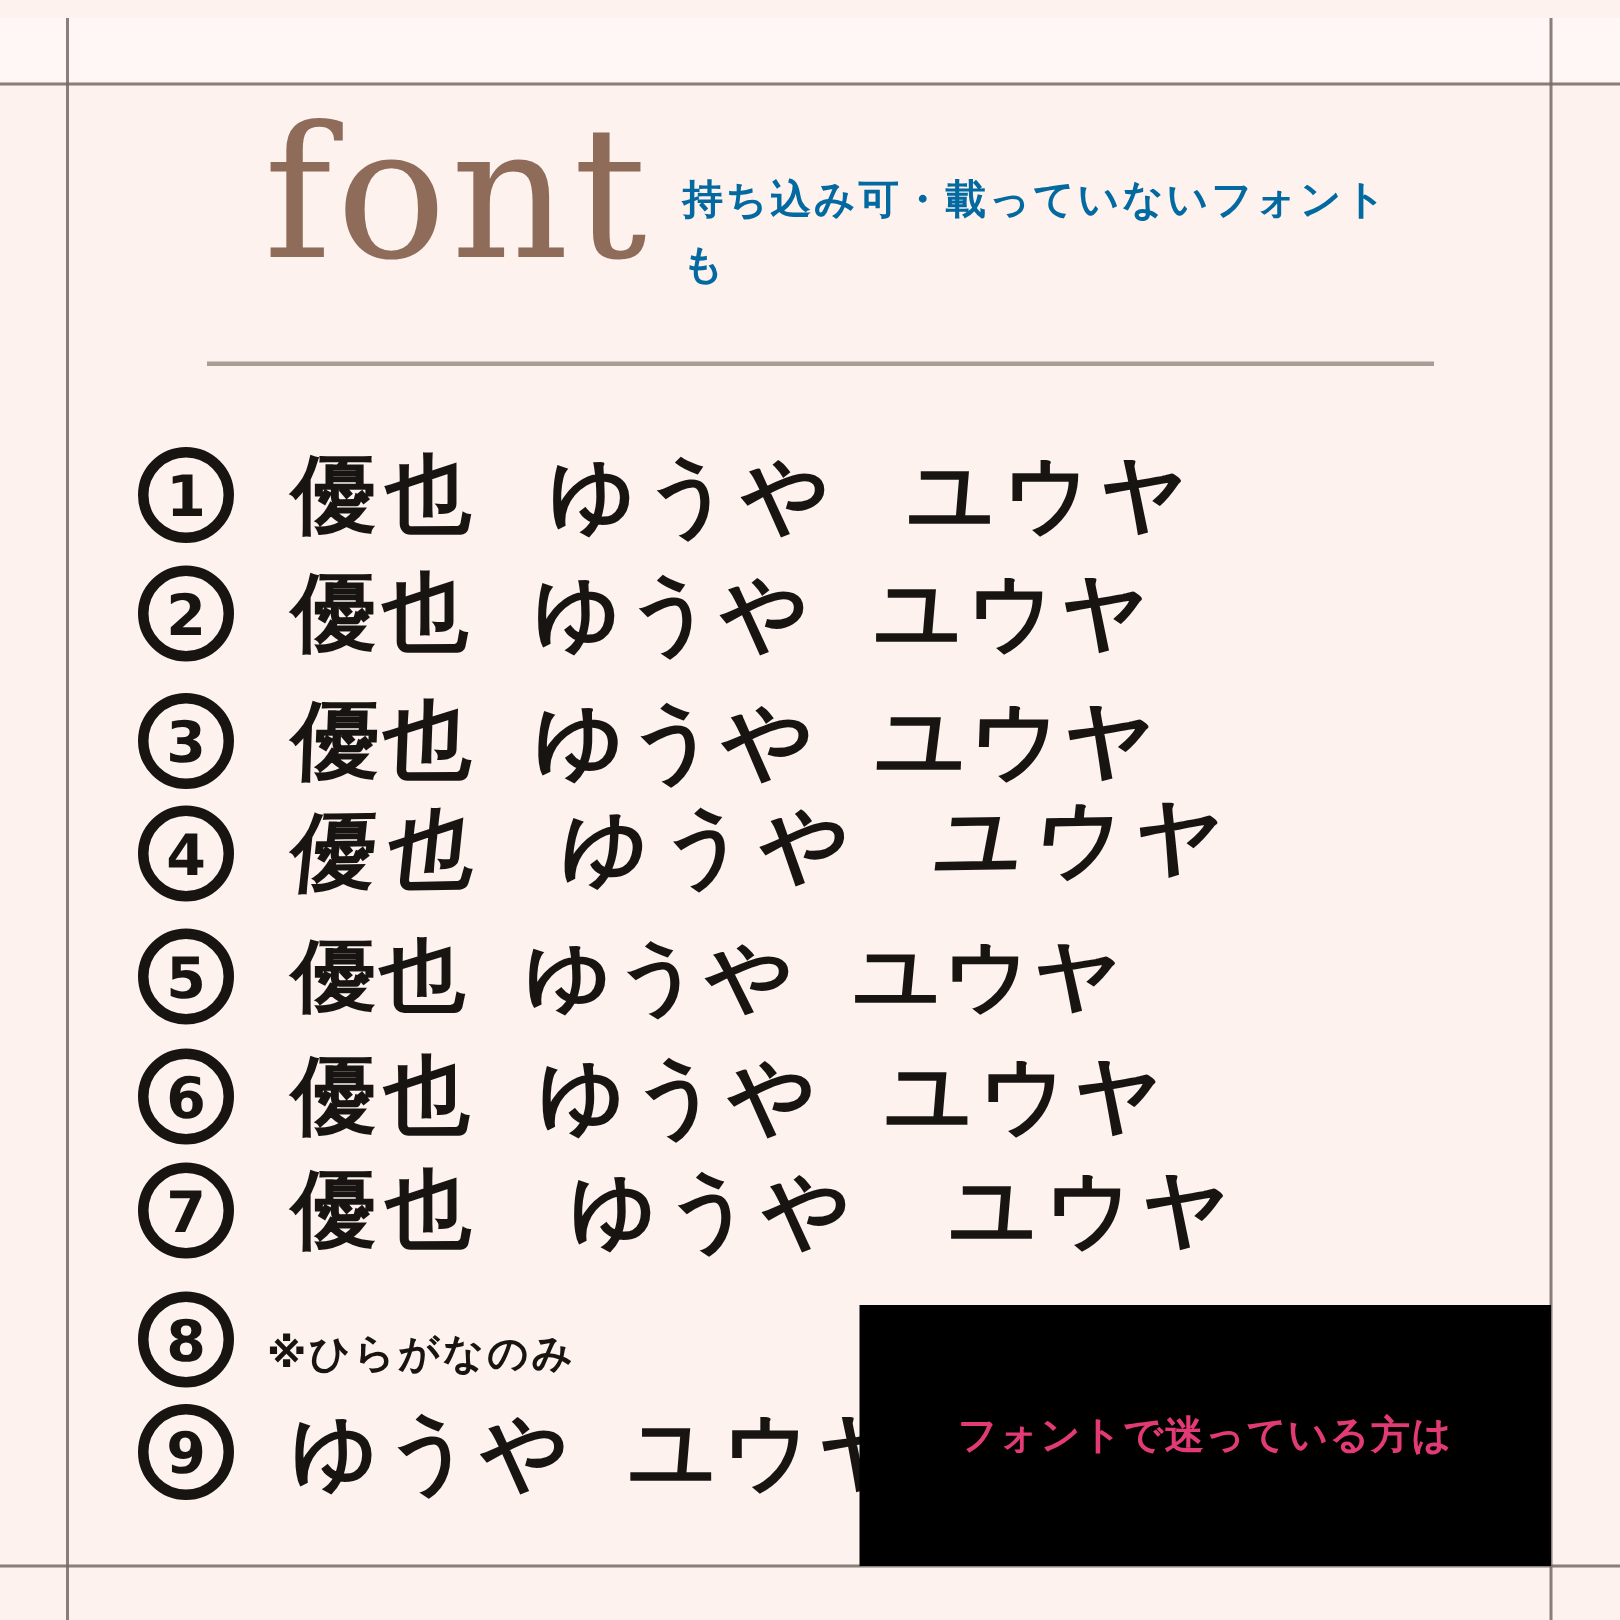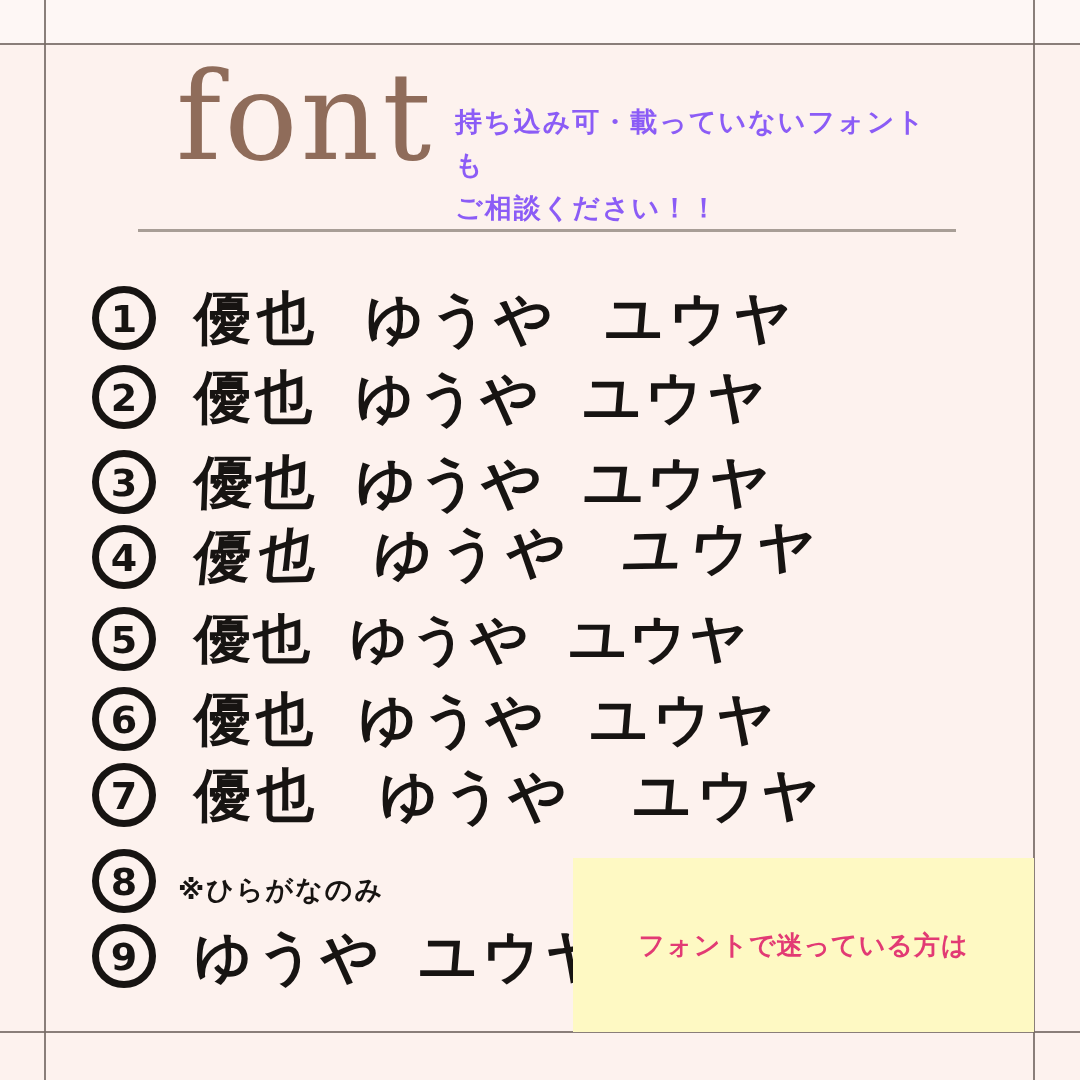--- a/index.html
+++ b/index.html
@@ -2,42 +2,42 @@
 <html><head>
 <meta charset="utf-8">
 <style>
   html,body{margin:0;padding:0;}
   body{
     width:1080px;height:1080px;position:relative;overflow:hidden;
     background:#fdf2ee;
     font-family:"DejaVu Sans",sans-serif;
     -webkit-font-smoothing:antialiased;
   }
-  .canvas{position:absolute;inset:0;width:1080px;height:1036px;}
+  .canvas{position:absolute;inset:0;width:1080px;height:1036px;margin-top:12px;}
   
   .top-strip{position:absolute;left:0;top:0;width:1080px;height:43px;background:#fef7f5;}
   
   .frame-line{position:absolute;background:#756a64;opacity:.85;}
   .fl-v{width:2px;height:1080px;top:0;}
   .fl-v.left{left:44px;}
   .fl-v.right{left:1033px;}
   .fl-h{height:2px;width:1080px;left:0;}
   .fl-h.top{top:43px;}
   .fl-h.bottom{top:1031px;}
 
   
   .title{
     position:absolute;left:176px;top:44px;
     font-family:"DejaVu Serif",serif;
     font-size:122px;line-height:1.2;font-weight:500;
     color:#8f6c5a;letter-spacing:3px;
   }
   .subtitle{
     position:absolute;left:455px;top:100px;width:500px;
-    font-size:27px;font-weight:bold;color:#8b5cf6;
+    font-size:27px;font-weight:bold;color:#0369a1;
     line-height:1.6;letter-spacing:2px;
   }
   .divider{
     position:absolute;left:138px;top:229px;width:818px;height:3px;
     background:#a89e96;
   }
 
   
   .row{
     position:absolute;left:92px;height:66px;
@@ -67,21 +67,21 @@
   .s9{letter-spacing:5px;word-spacing:10px;}
   .row-note{
     margin-left:22px;align-self:flex-end;margin-bottom:6px;
     font-size:27px;font-weight:bold;color:#171412;letter-spacing:2px;
     white-space:nowrap;
   }
 
   
   .note-box{
     position:absolute;left:573px;top:858px;width:461px;height:174px;
-    background:#fef9c3;
+    background:#000000;
     display:flex;flex-direction:column;align-items:center;justify-content:center;
     text-align:center;
   }
   .note-line{
     font-size:26px;font-weight:bold;color:#e23a74;
     line-height:1.62;letter-spacing:1px;white-space:nowrap;
   }
 </style>
 </head>
 <body>
@@ -91,21 +91,20 @@
   <div class="top-strip"></div>
   <div class="frame-line fl-v left"></div>
   <div class="frame-line fl-v right"></div>
   <div class="frame-line fl-h top"></div>
   <div class="frame-line fl-h bottom"></div>
 
   <div class="title">font</div>
 
   <div class="subtitle">
     <div>持ち込み可・載っていないフォントも</div>
-    <div>ご相談ください！！</div>
   </div>
 
   <div class="divider"></div>
 
   <div class="row" style="top:285px">
     <span class="num">1</span>
     <span class="sample s1">優也 ゆうや ユウヤ</span>
   </div>
 
   <div class="row" style="top:364px">

